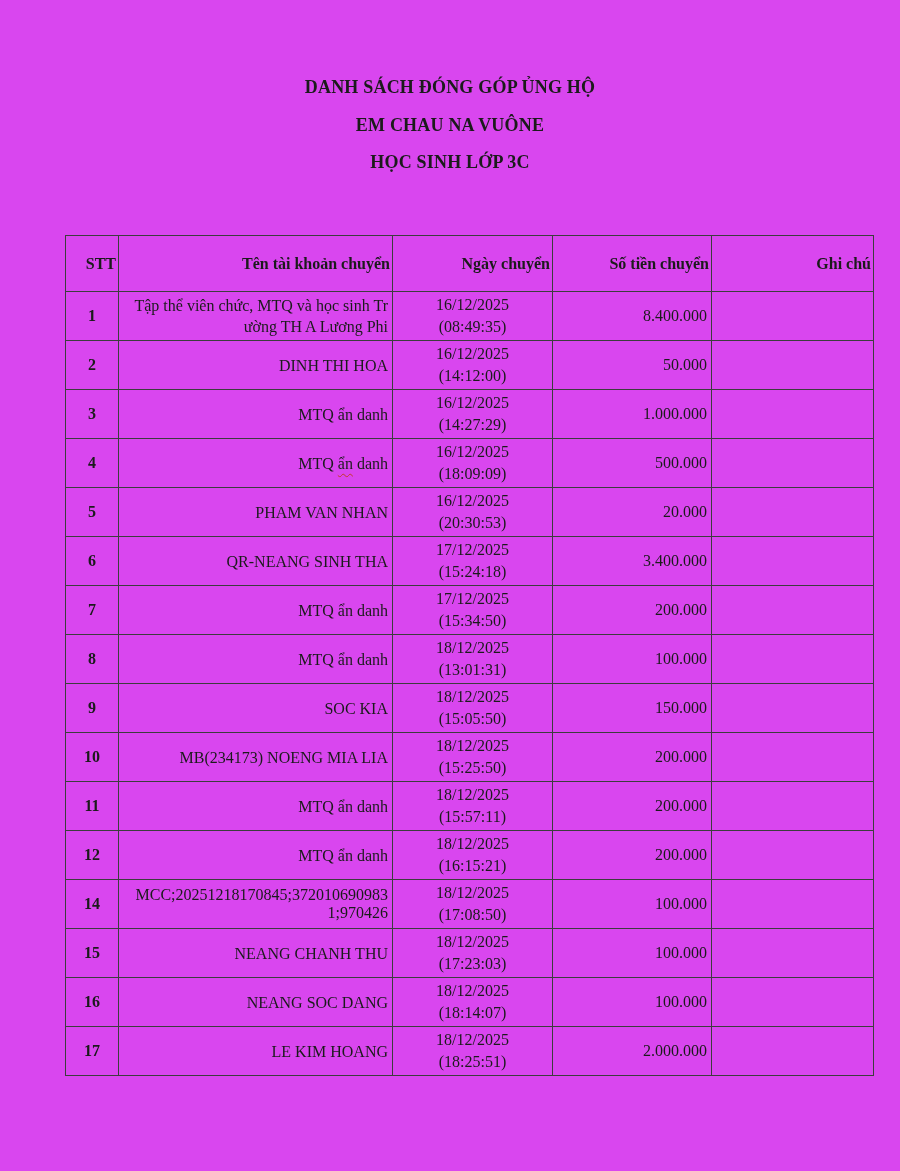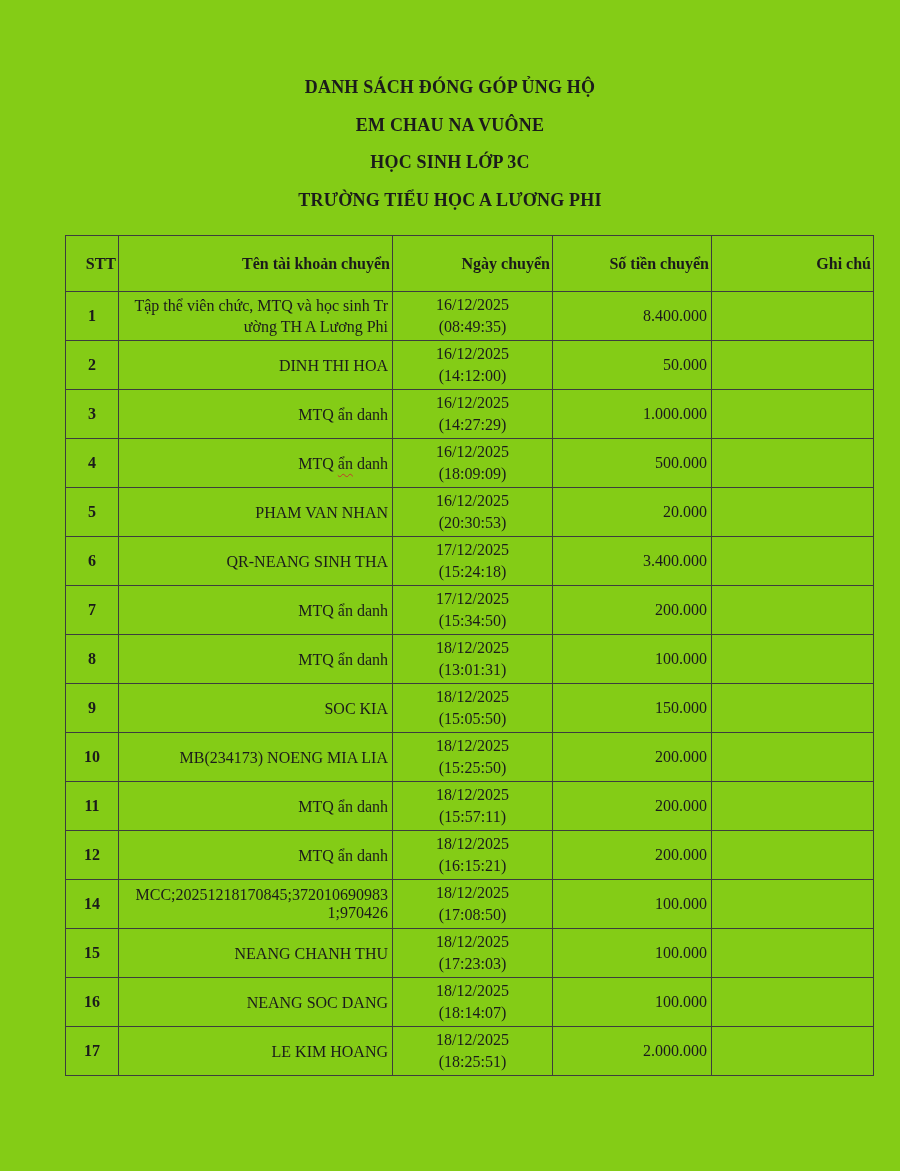--- a/index.html
+++ b/index.html
@@ -7,21 +7,21 @@
   body {
     width: 900px;
     height: 1171px;
     position: relative;
     font-family: "Liberation Serif", "DejaVu Serif", serif;
     color: #1b1b1b;
   }
   .page {
     position: absolute;
     inset: 0;
-    background: #84cc16;
+    background: #d946ef;
   }
   .titles {
     position: absolute;
     top: 78px;
     left: 0;
     width: 100%;
     text-align: center;
   }
   .title-line {
     font-size: 18px;
@@ -83,21 +83,20 @@
 </style>
 </head>
 <body>
 
 <div class="page">
 
   <div class="titles">
     <div class="title-line">DANH SÁCH ĐÓNG GÓP ỦNG HỘ</div>
     <div class="title-line">EM CHAU NA VUÔNE</div>
     <div class="title-line">HỌC SINH LỚP 3C</div>
-    <div class="title-line">TRƯỜNG TIỂU HỌC A LƯƠNG PHI</div>
   </div>
 
   <table class="donations">
     <colgroup>
       <col style="width:53px">
       <col style="width:274px">
       <col style="width:160px">
       <col style="width:159px">
       <col style="width:162px">
     </colgroup>

